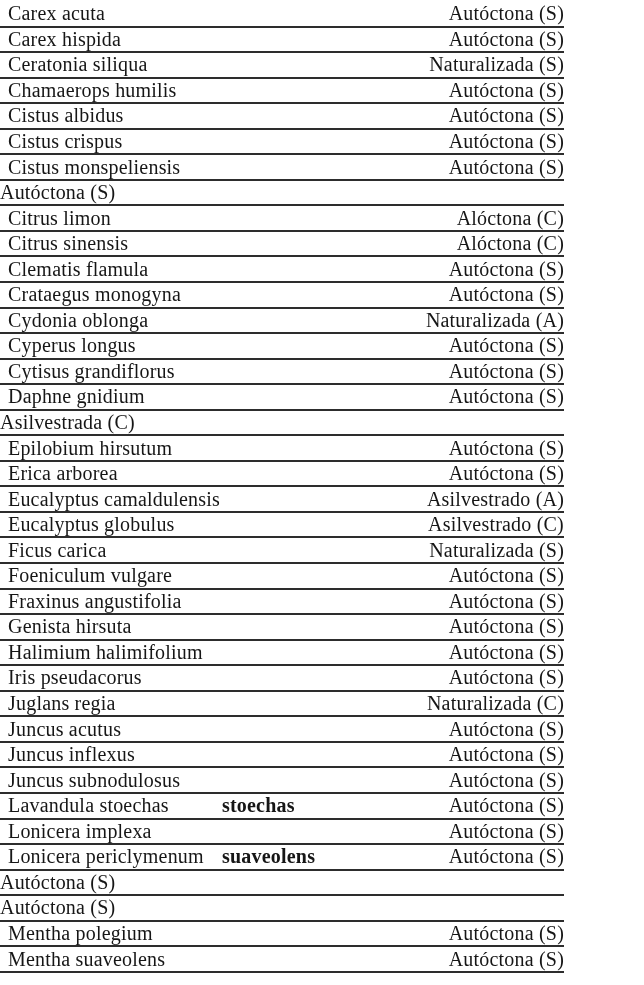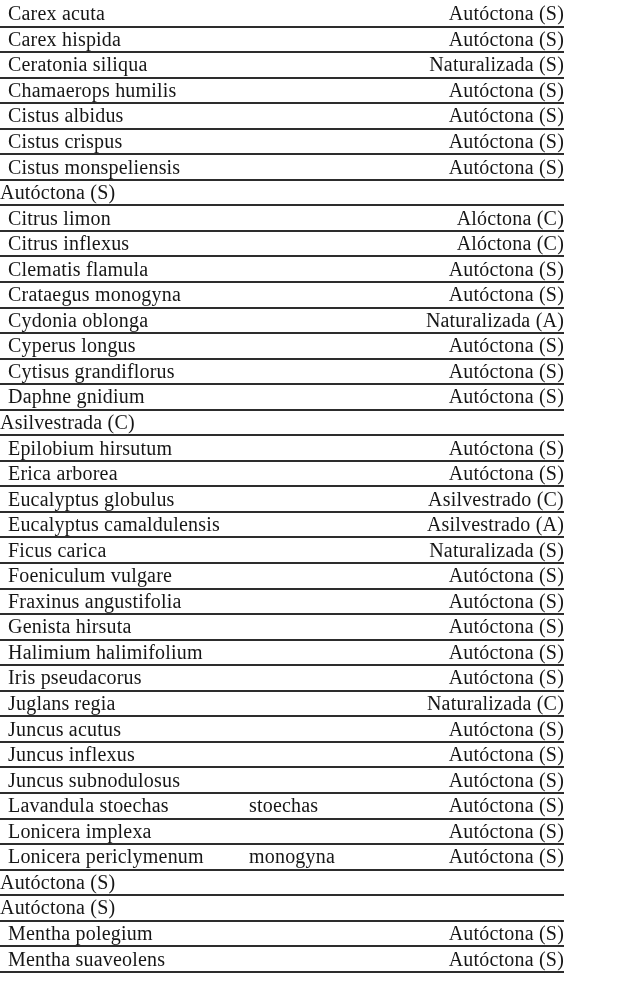--- a/index.html
+++ b/index.html
@@ -28,23 +28,24 @@
     font-size: 20px;
     color: #161616;
   }
   .name {
     padding-left: 8px;
     white-space: nowrap;
     letter-spacing: 0.2px;
   }
   .subsp {
     position: absolute;
-    left: 249px;
+    left: 222px;
     white-space: nowrap;
     letter-spacing: 0.2px;
+    font-weight: bold;
   }
   .status {
     white-space: nowrap;
     letter-spacing: 0.2px;
     text-align: right;
   }
 </style>
 </head>
 <body>
 
@@ -96,21 +97,21 @@
     <span class="status">Autóctona (S)</span>
   </div>
 
   <div class="row">
     <span class="name">Citrus limon</span>
     <span class="subsp"></span>
     <span class="status">Alóctona (C)</span>
   </div>
 
   <div class="row">
-    <span class="name">Citrus inflexus</span>
+    <span class="name">Citrus sinensis</span>
     <span class="subsp"></span>
     <span class="status">Alóctona (C)</span>
   </div>
 
   <div class="row">
     <span class="name">Clematis flamula</span>
     <span class="subsp"></span>
     <span class="status">Autóctona (S)</span>
   </div>
 
@@ -155,29 +156,29 @@
     <span class="status">Autóctona (S)</span>
   </div>
 
   <div class="row">
     <span class="name">Erica arborea</span>
     <span class="subsp"></span>
     <span class="status">Autóctona (S)</span>
   </div>
 
   <div class="row">
+    <span class="name">Eucalyptus camaldulensis</span>
+    <span class="subsp"></span>
+    <span class="status">Asilvestrado (A)</span>
+  </div>
+
+  <div class="row">
     <span class="name">Eucalyptus globulus</span>
     <span class="subsp"></span>
     <span class="status">Asilvestrado (C)</span>
-  </div>
-
-  <div class="row">
-    <span class="name">Eucalyptus camaldulensis</span>
-    <span class="subsp"></span>
-    <span class="status">Asilvestrado (A)</span>
   </div>
 
   <div class="row">
     <span class="name">Ficus carica</span>
     <span class="subsp"></span>
     <span class="status">Naturalizada (S)</span>
   </div>
 
   <div class="row">
     <span class="name">Foeniculum vulgare</span>
@@ -240,21 +241,21 @@
   </div>
 
   <div class="row">
     <span class="name">Lonicera implexa</span>
     <span class="subsp"></span>
     <span class="status">Autóctona (S)</span>
   </div>
 
   <div class="row">
     <span class="name">Lonicera periclymenum</span>
-    <span class="subsp">monogyna</span>
+    <span class="subsp">suaveolens</span>
     <span class="status">Autóctona (S)</span>
   </div>
 
   <div class="row">
     <span class="subsp"></span>
     <span class="status">Autóctona (S)</span>
   </div>
 
   <div class="row">
     <span class="subsp"></span>

